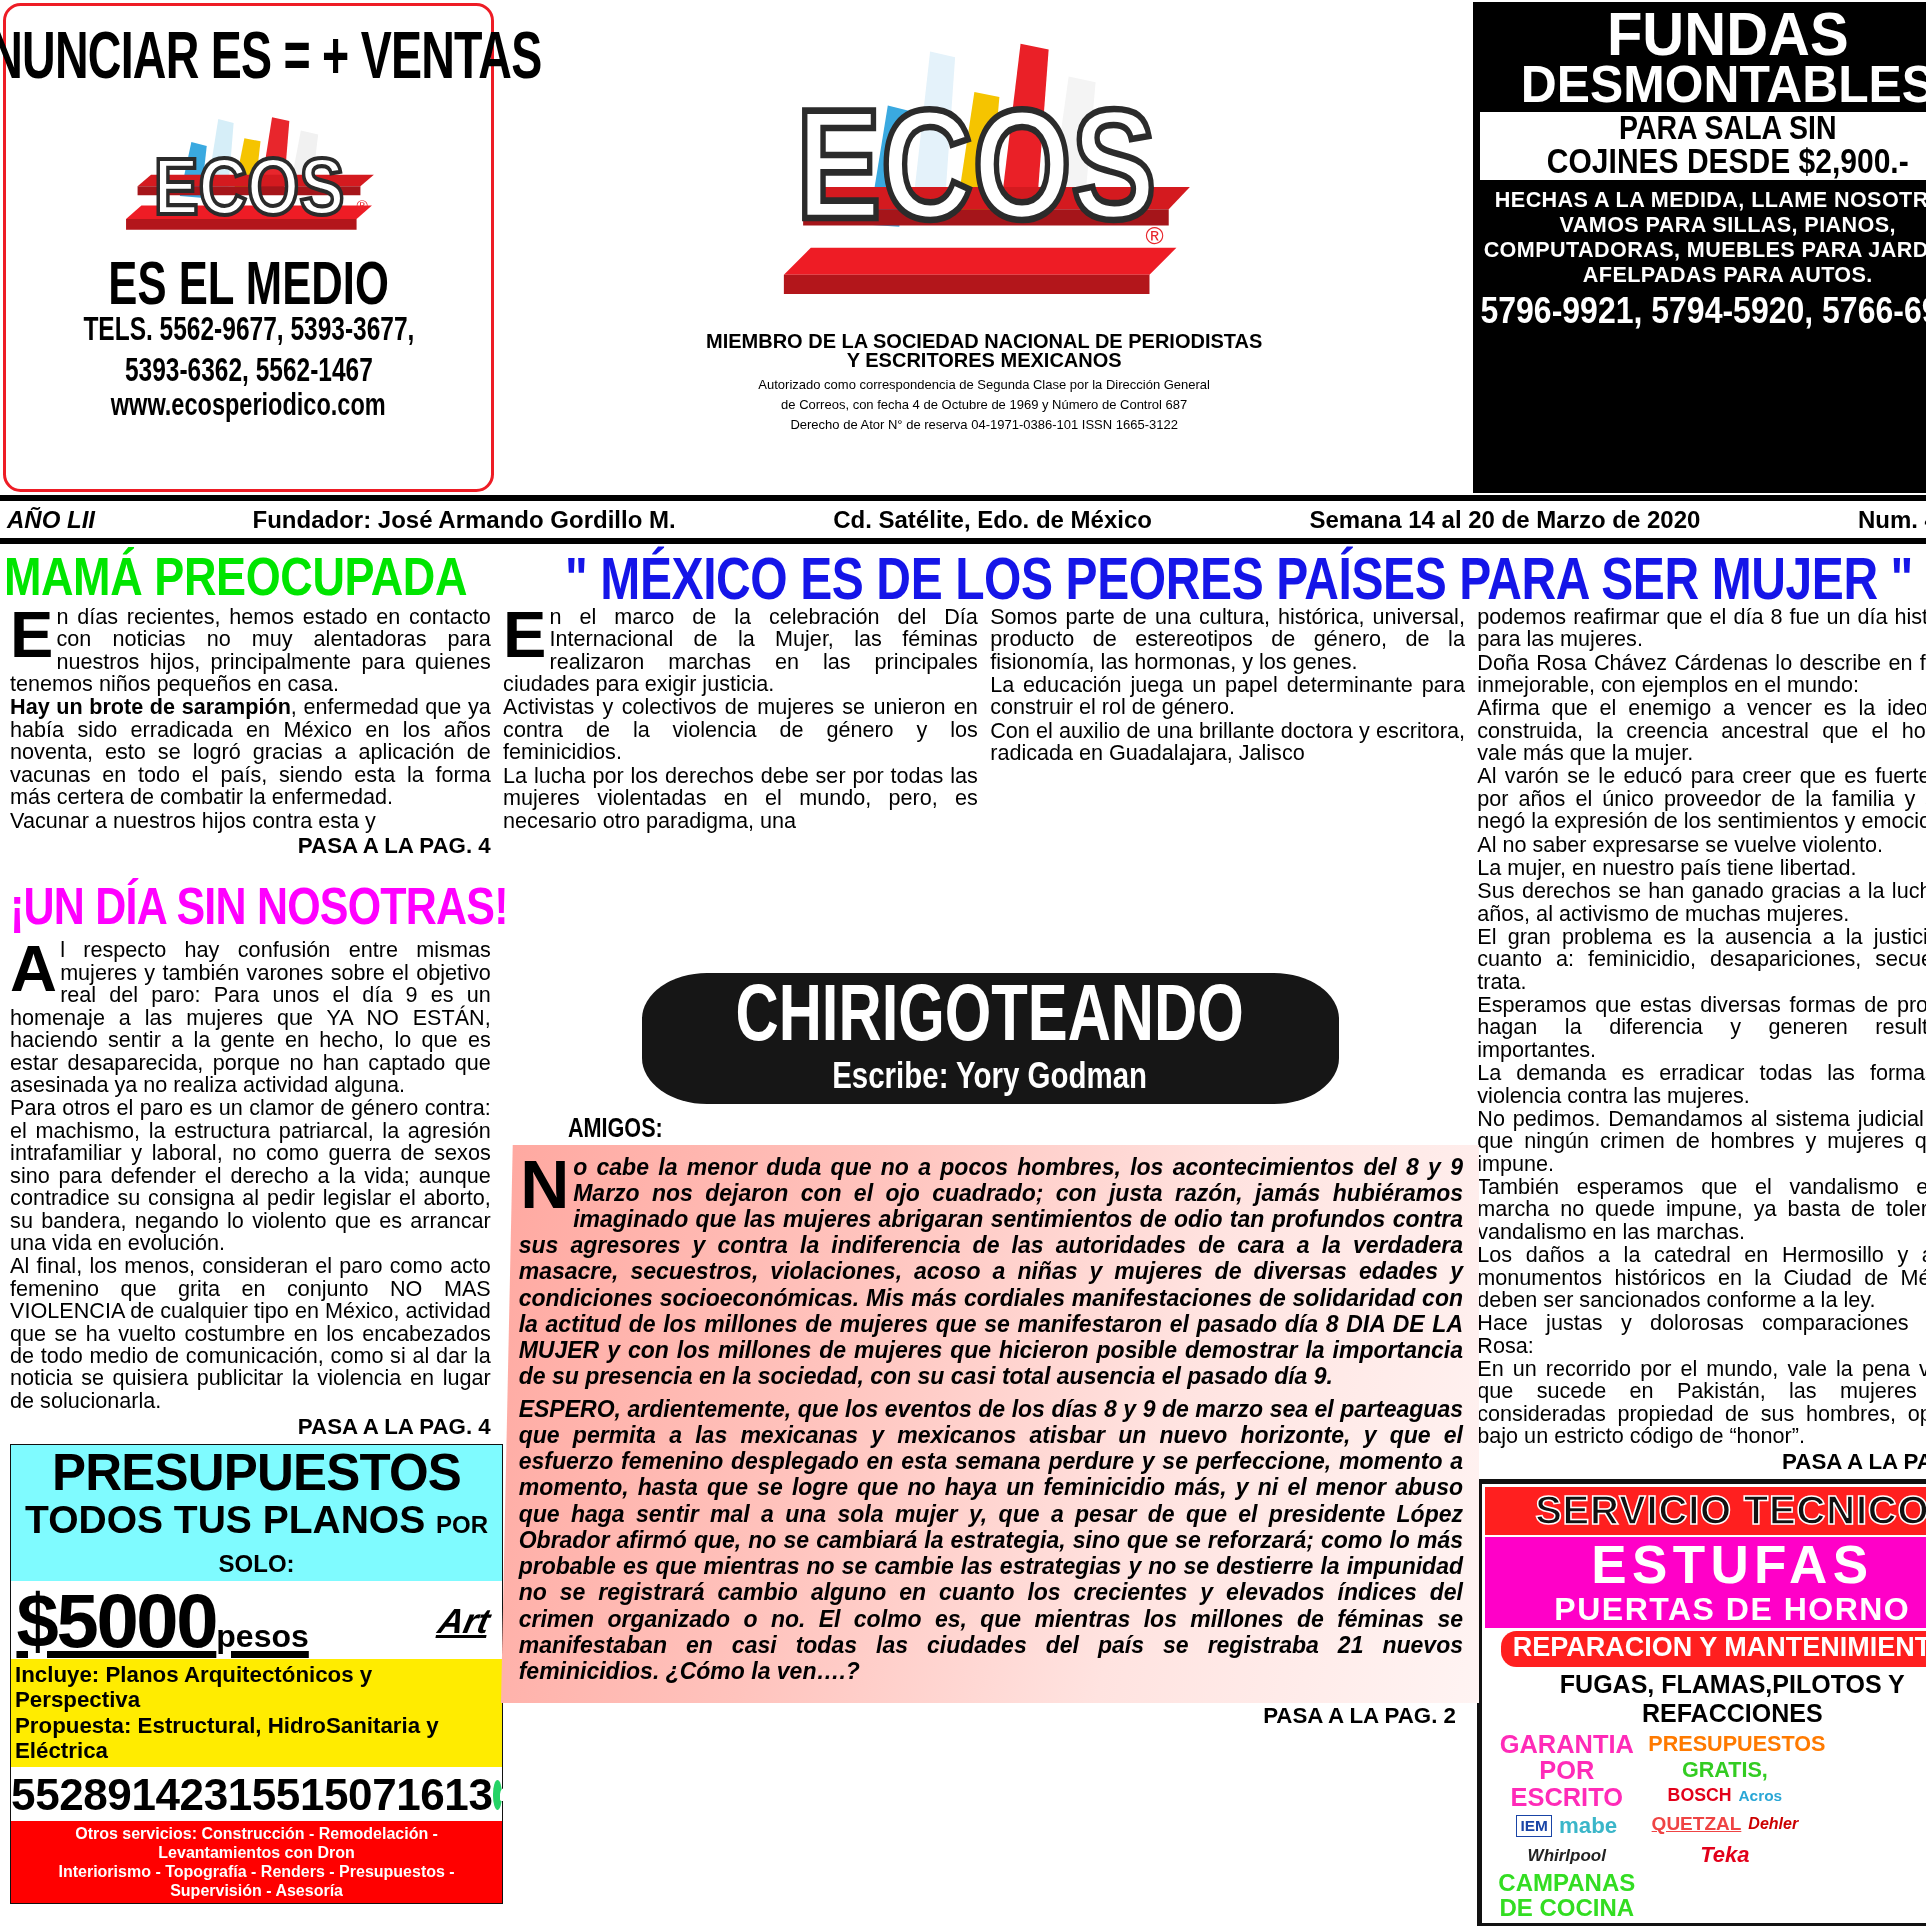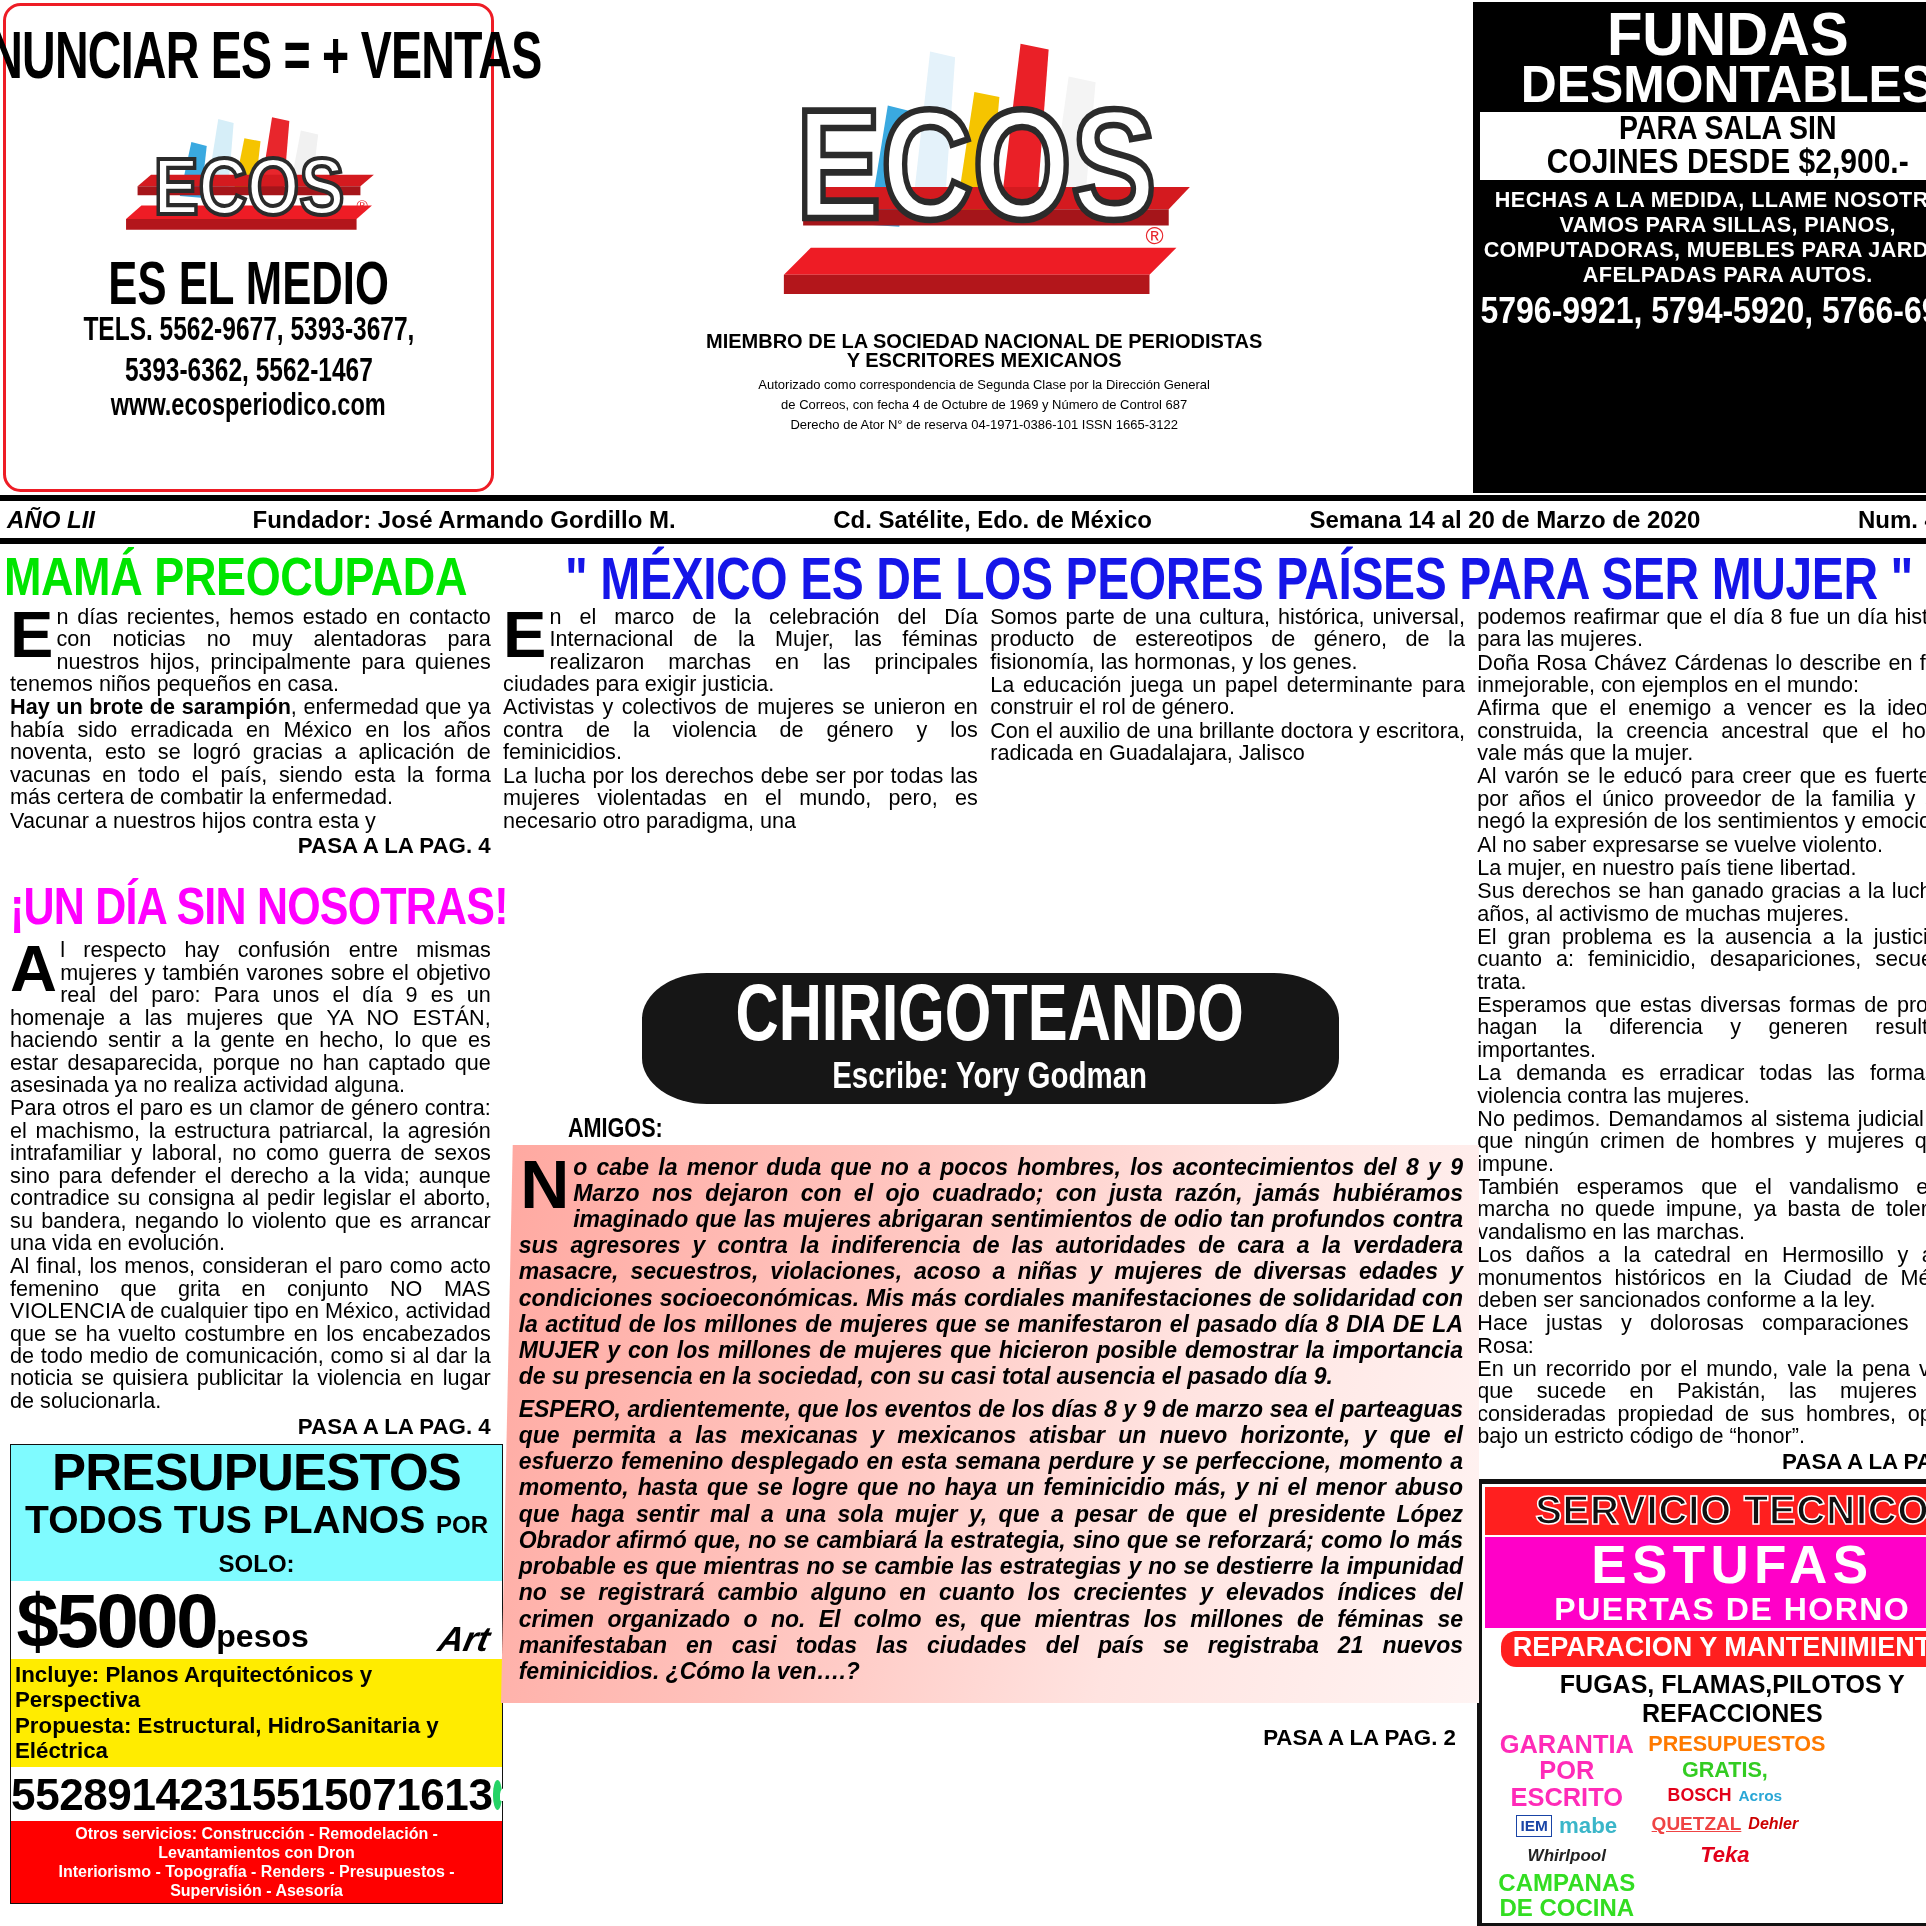--- a/index.html
+++ b/index.html
@@ -89,29 +89,29 @@
   .chirig-body {
     background: linear-gradient(105deg, #ffa8a0 0%, #ffc3bd 34%, #ffe3e0 66%, #fff4f3 100%);
     padding: 8.5px 16px 13px 17.7px;
     font-style: italic; font-weight: 600;
     font-size: 23px; line-height: 1.14; text-align: justify;
     clip-path: polygon(1.2% 0, 100% 0, 100% 100%, 0% 100%);
   }
   .chirig-body .dc { float:left; font-size: 68px; font-weight:bold; font-style:normal; line-height:.8; margin: 3.9px 3.9px 0 1.5px;}
   .chirig-body p { margin: 0 0 6.2px; text-align: justify; }
   .chirig-body b { font-weight: 900; font-style: italic; }
-  .pasa2 { font-weight:bold; font-size: 22.3px; text-align:right; margin-top: 22px; padding-right: 23px;}
+  .pasa2 { font-weight:bold; font-size: 22.3px; text-align:right; margin-top: 0; padding-right: 23px;}
 
   
   .ad-arq { width: 493px; margin-top: 3.9px; border:1.2px solid #111; }
   .arq-cyan { background:#7ffbff; text-align:center; padding: 2.3px 2.3px 3.9px; }
   .arq-cyan .t1 { font-weight:bold; font-size: 51px; line-height:1; letter-spacing:-0.8px;}
   .arq-cyan .t2 { font-weight:bold; font-size: 39px; line-height:1; margin-top:1.5px; }
   .arq-cyan .t2 small { font-size: 24px; }
-  .arq-price { display:flex; align-items:flex-end; justify-content:space-between; padding: 1.5px 5.4px 0; }
+  .arq-price { display:flex; align-items:center; justify-content:space-between; padding: 1.5px 5.4px 0; text-decoration: underline; }
   .arq-price .amount { font-weight:bold; font-size: 76px; line-height:1; letter-spacing:-2.3px;}
   .arq-price .amount small { font-size: 32px; letter-spacing:0;}
   .arq-logo { font-weight:bold; font-size: 35px; font-style:italic; transform: skewX(-12deg); margin-right: 7px;}
   .arq-yellow { background:#ffec00; padding: 3.1px 3.9px; font-weight:bold; font-size: 22.3px; line-height:1.14;}
   .arq-phones { display:flex; align-items:center; justify-content:center; padding: 3.1px 0 1.5px; }
   .arq-phones .num { font-weight:bold; font-size: 44px; letter-spacing:-0.4px;}
   .wa { width: 30px; height: 30px; border-radius: 50%; background:#25d366; display:inline-block; position:relative;}
   .wa::after{content:"";position:absolute;left:7.7px;top:7px;width:14.6px;height:14.6px;border-radius:50% 50% 50% 10%;border:3.5px solid #fff;box-sizing:border-box;}
   .arq-red { background:#ff0000; color:#fff; font-weight:bold; font-size: 16px; line-height:1.2; text-align:center; padding: 2.3px 1.5px;}
 

